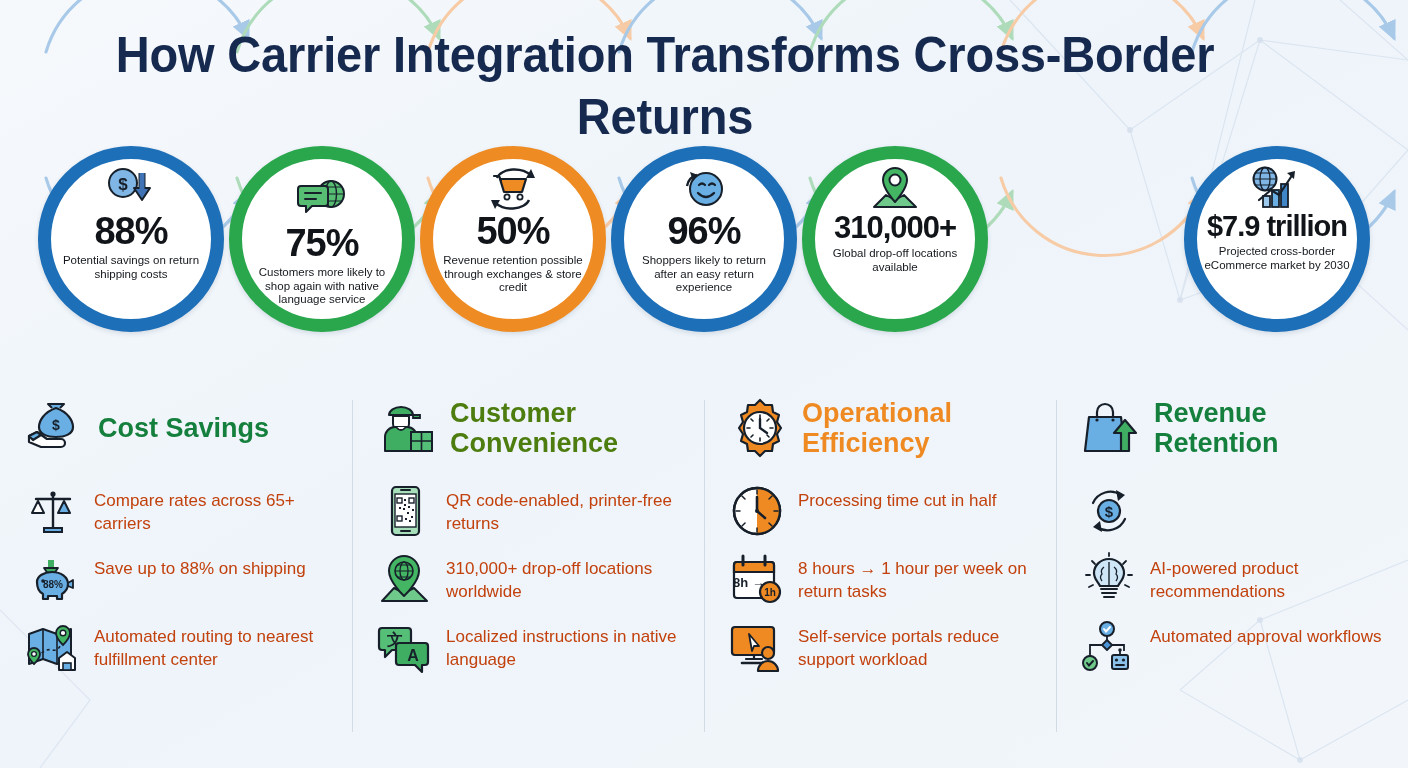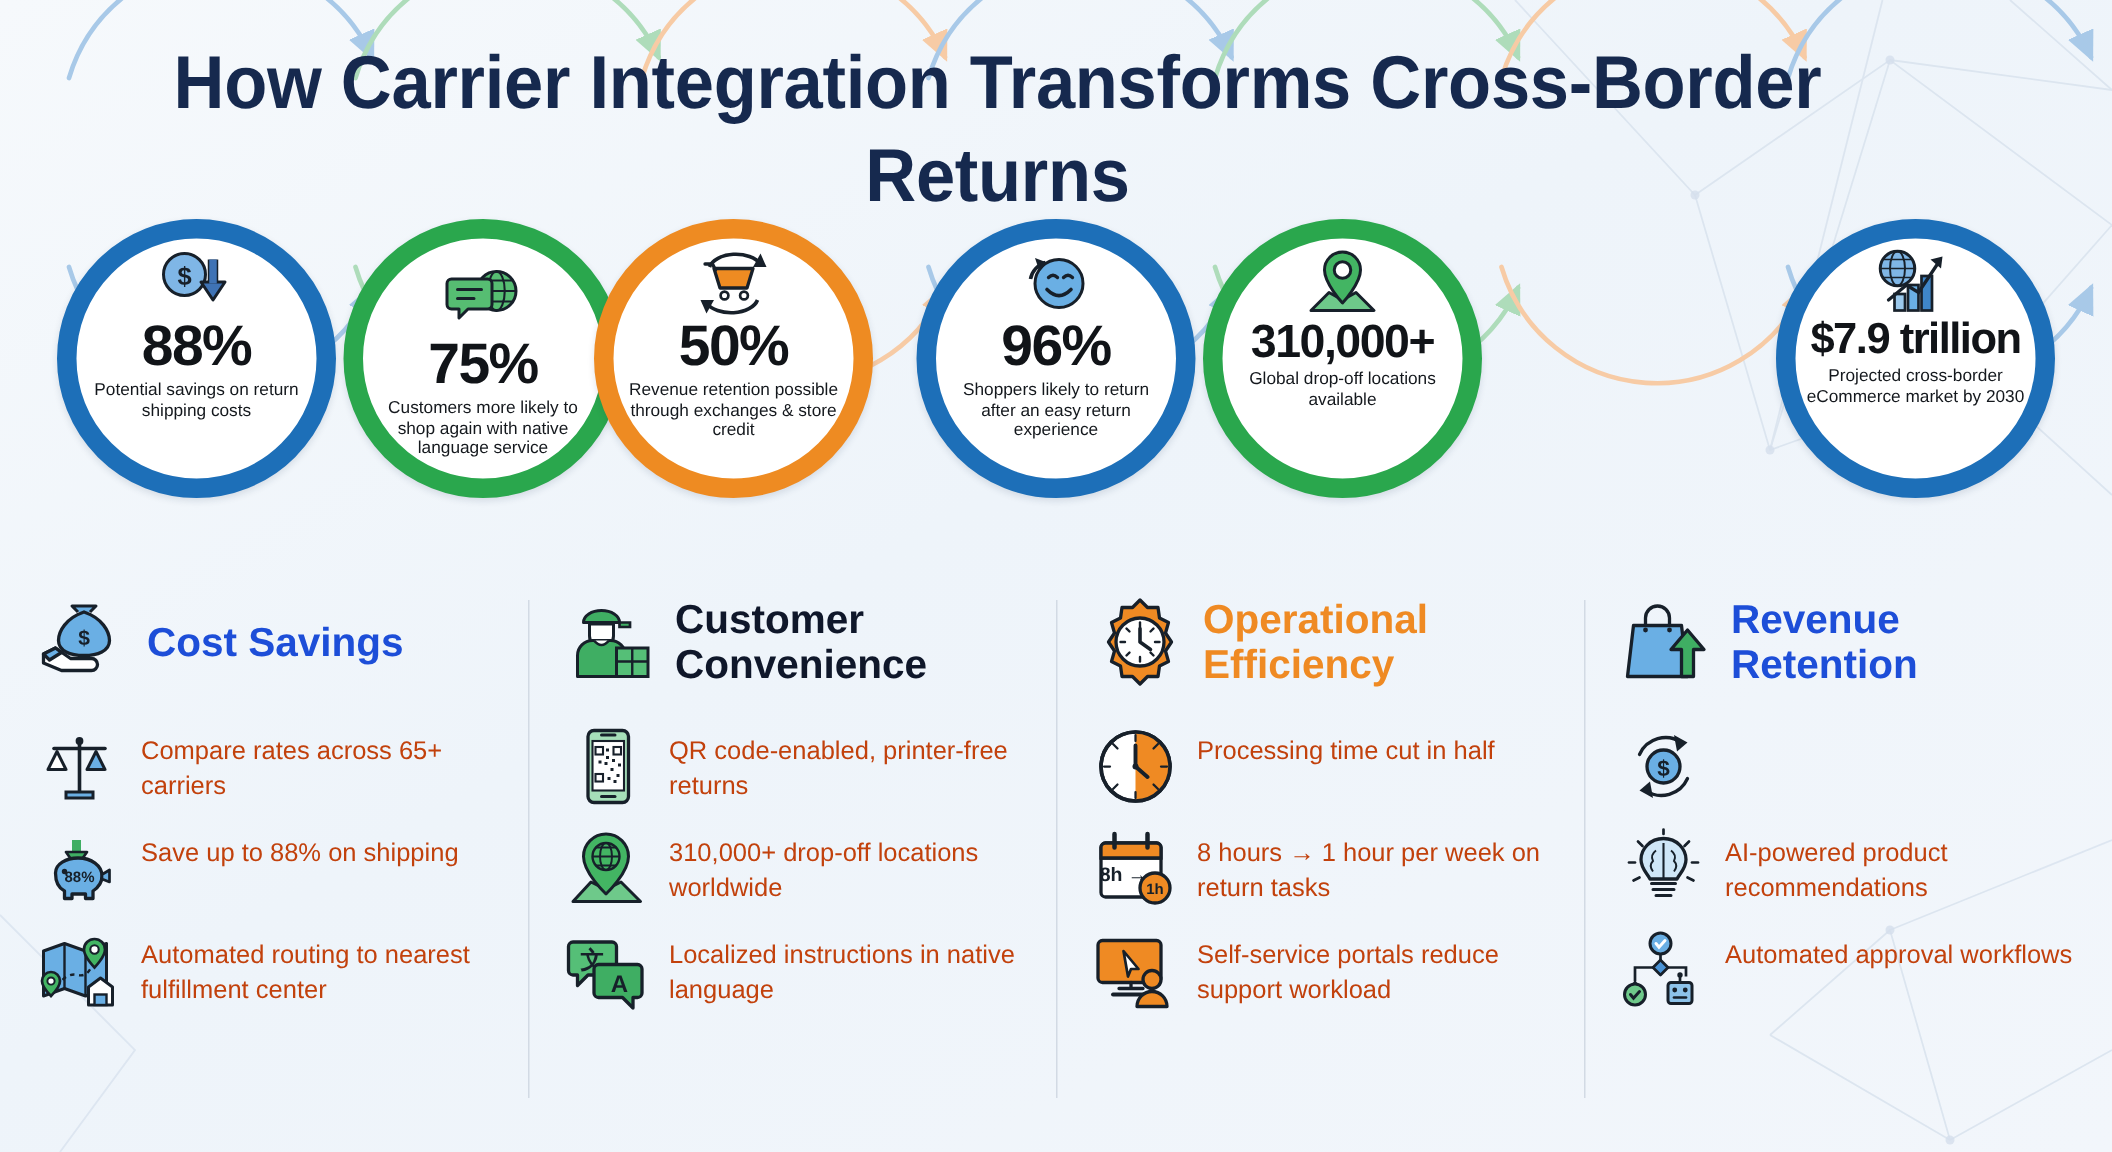--- a/index.html
+++ b/index.html
@@ -56,22 +56,22 @@
   
   .cols { position:absolute; left:0; top:386px; width:1408px; height:370px; z-index:5; display:flex; }
   .col { position:relative; width:352px; padding:0 22px 0 26px; }
   .col + .col::before {
     content:""; position:absolute; left:0; top:14px; bottom:24px;
     width:1px; background:#d2dae4;
   }
   .col-head { display:flex; align-items:center; gap:12px; height:84px; }
   .col-head .hico { width:60px; height:60px; flex:none; display:flex; align-items:center; justify-content:center; }
   .col-head .htxt { font-size:27px; line-height:30px; font-weight:bold; }
-  .col-head.c-blue  .htxt { color:#1d4ed8; }
-  .col-head.c-green .htxt { color:#0f172a; }
+  .col-head.c-blue  .htxt { color:#15803d; }
+  .col-head.c-green .htxt { color:#4d7c0f; }
   .col-head.c-orange .htxt { color:#ef8a23; }
 
   .bullet { display:flex; align-items:flex-start; gap:14px; margin-top:14px; }
   .bullet .bico { width:54px; height:54px; flex:none; display:flex; align-items:center; justify-content:center; }
   .bullet .btxt { font-size:17px; line-height:23px; color:#c2410c; padding-top:5px; }
 
   svg { display:block; overflow:visible; }
 </style>
 </head>
 <body>
@@ -159,21 +159,21 @@
           <ellipse cx="36" cy="16" rx="5.5" ry="13" fill="none" stroke="#17202a" stroke-width="1.4"></ellipse>
           <path d="M23 16 h26 M25 9 h22 M25 23 h22" stroke="#17202a" stroke-width="1.2" fill="none"></path>
           <path d="M6 8 h24 a3 3 0 0 1 3 3 v14 a3 3 0 0 1 -3 3 h-13 l-6 6 v-6 h-5 a3 3 0 0 1 -3 -3 v-14 a3 3 0 0 1 3 -3 z" fill="#56bd72" stroke="#17202a" stroke-width="2" stroke-linejoin="round"></path>
           <path d="M10 15 h16 M10 21 h11" stroke="#17202a" stroke-width="2" stroke-linecap="round"></path>
         </svg>
       </div>
       <div class="c-num big">75%</div>
       <div class="c-cap">Customers more likely to shop again with native language service</div>
     </div>
 
-    <div class="circ orange" style="left:396px;top:14px;">
+    <div class="circ orange" style="left:420px;top:14px;">
       <div class="c-ico">
         <svg width="58" height="44" viewBox="0 0 58 44">
           <path d="M13 12 A 18 11 0 0 1 47 10" fill="none" stroke="#17202a" stroke-width="2.4"></path>
           <path d="M47 3 L51 12 L42 12 z" fill="#17202a"></path>
           <path d="M45 34 A 18 11 0 0 1 11 36" fill="none" stroke="#17202a" stroke-width="2.4"></path>
           <path d="M11 43 L7 34 L16 34 z" fill="#17202a"></path>
           <path d="M16 13 h26 l-4 13 h-18 z" fill="#ee8b22" stroke="#17202a" stroke-width="2.2" stroke-linejoin="round"></path>
           <path d="M10 10 h5 l2 4" fill="none" stroke="#17202a" stroke-width="2.2" stroke-linecap="round"></path>
           <circle cx="23" cy="31" r="2.6" fill="#fff" stroke="#17202a" stroke-width="1.8"></circle>
           <circle cx="36" cy="31" r="2.6" fill="#fff" stroke="#17202a" stroke-width="1.8"></circle>

